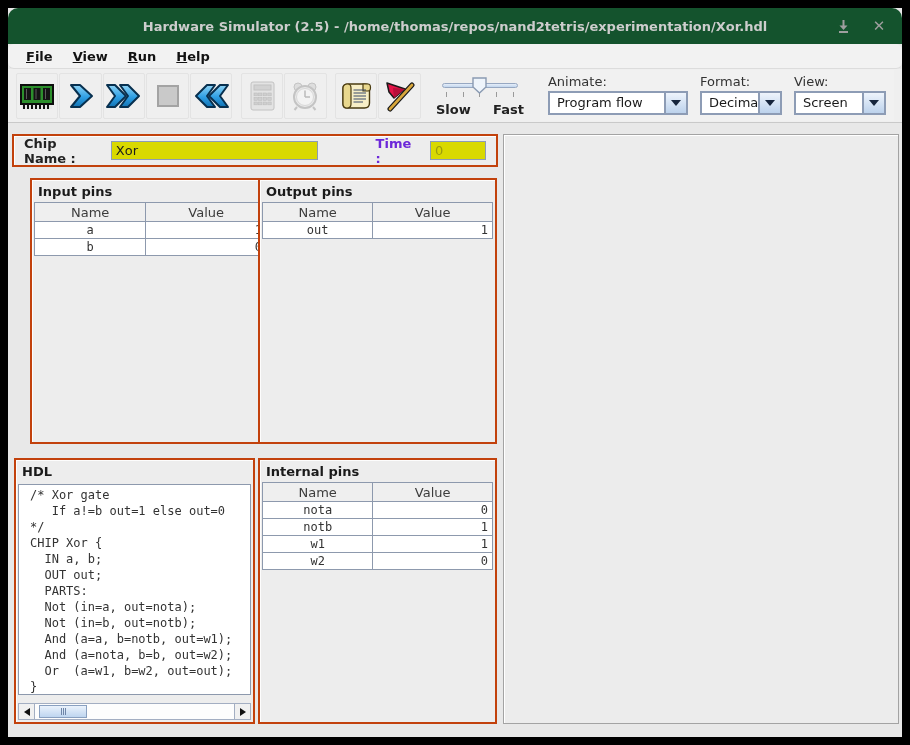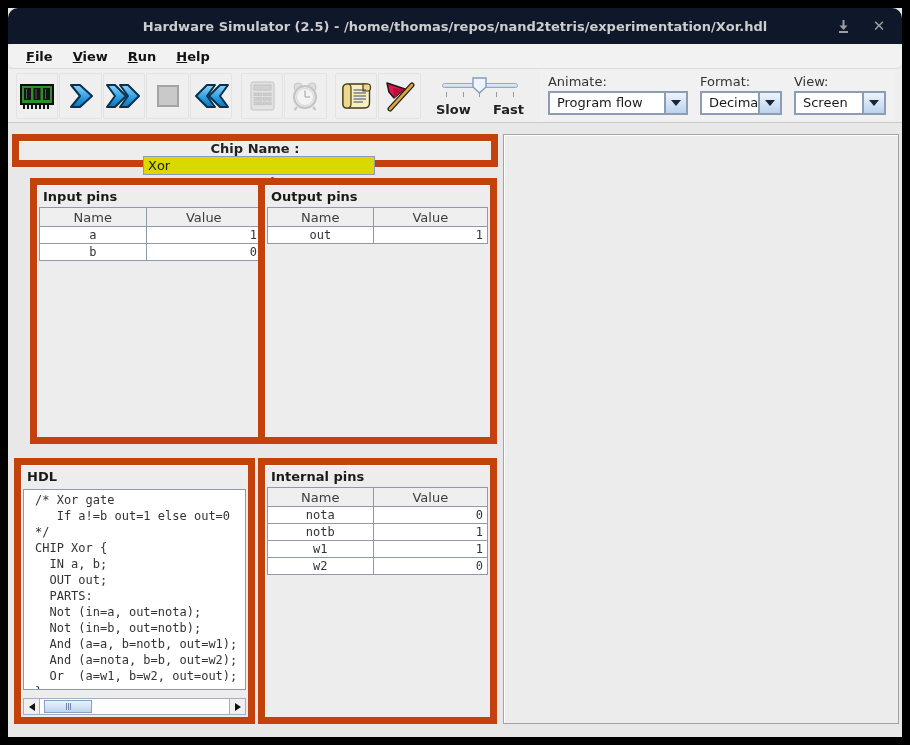--- a/index.html
+++ b/index.html
@@ -3,21 +3,21 @@
 <meta charset="utf-8">
 <style>
   * { margin:0; padding:0; box-sizing:border-box; }
   html,body { width:910px; height:745px; }
   body { font-family:"DejaVu Sans","Liberation Sans",sans-serif; font-size:13px; }
 
   .window { width:910px; height:745px; background:#000; padding:8px; }
   .inner { width:894px; height:729px; display:flex; flex-direction:column; background:#e8e8e8; }
 
   
-  .titlebar { height:36px; background:#0f172a; border-radius:10px 10px 0 0;
+  .titlebar { height:36px; background:#14532d; border-radius:10px 10px 0 0;
     display:flex; align-items:center; position:relative; flex:0 0 auto; }
   .title-text { position:absolute; left:0; right:0; text-align:center;
     color:#cdcdcd; font-weight:bold; font-size:13px; }
   .win-controls { position:absolute; right:14px; top:0; height:36px; display:flex; align-items:center; gap:18px; }
   .win-btn { width:18px; height:18px; display:flex; align-items:center; justify-content:center; cursor:default; }
   .close-glyph { color:#9f9f9f; font-size:15px; font-weight:bold; line-height:1; }
 
   
   .menubar { height:25px; background:#f2f2f2; display:flex; align-items:center;
     padding-left:10px; gap:4px; flex:0 0 auto; border-bottom:1px solid #dcdcdc;border-radius:6px; }
@@ -51,22 +51,22 @@
   .combo-arrow { width:22px; margin-left:auto; border-left:2px solid #8d9cb5;
     background:linear-gradient(#eef4fc,#bcd2ec); display:flex; align-items:center; justify-content:center; }
   .combo-arrow i { width:0; height:0; border-left:5px solid transparent; border-right:5px solid transparent;
     border-top:6px solid #16253c; }
   .combo-animate .combo-text { width:114px; }
   .combo-format .combo-text { width:56px; }
   .combo-view   .combo-text { width:66px; }
 
   
   .main { flex:1; position:relative; background:#e8e8e8; }
-  .panel { position:absolute; background:#ededed; border:7px solid #c2410c;
-    box-shadow:inset 1px 1px 0 rgba(255,255,255,.85);flex-direction:column; }
+  .panel { position:absolute; background:#ededed; border:2px solid #c2410c;
+    box-shadow:inset 1px 1px 0 rgba(255,255,255,.85); }
   .panel-title { font-weight:bold; font-size:13px; color:#1a1a1a; padding:4px 6px 3px 6px; }
 
   .chip-bar { left:4px; top:11px; width:486px; height:33px; display:flex; align-items:center; padding:0 10px; }
   .chip-label { font-weight:bold; color:#222; }
   .yellow-field { background:#d9d900; border:1px solid #8d9cb5; height:19px;
     font-size:13px; color:#1c1c1c; padding:1px 4px; }
   .chip-field { width:232px; margin-left:8px; }
   .time-label { font-weight:bold; color:#6d28d9; margin-left:58px; }
   .time-field { width:62px; margin-left:14px; color:rgba(80,80,30,.45); }
 

